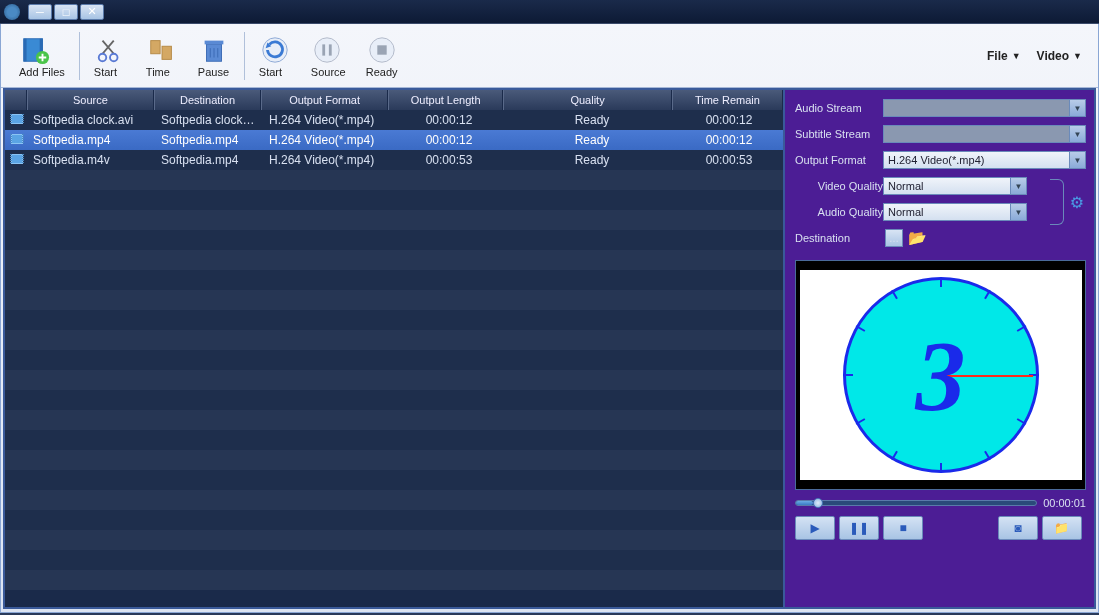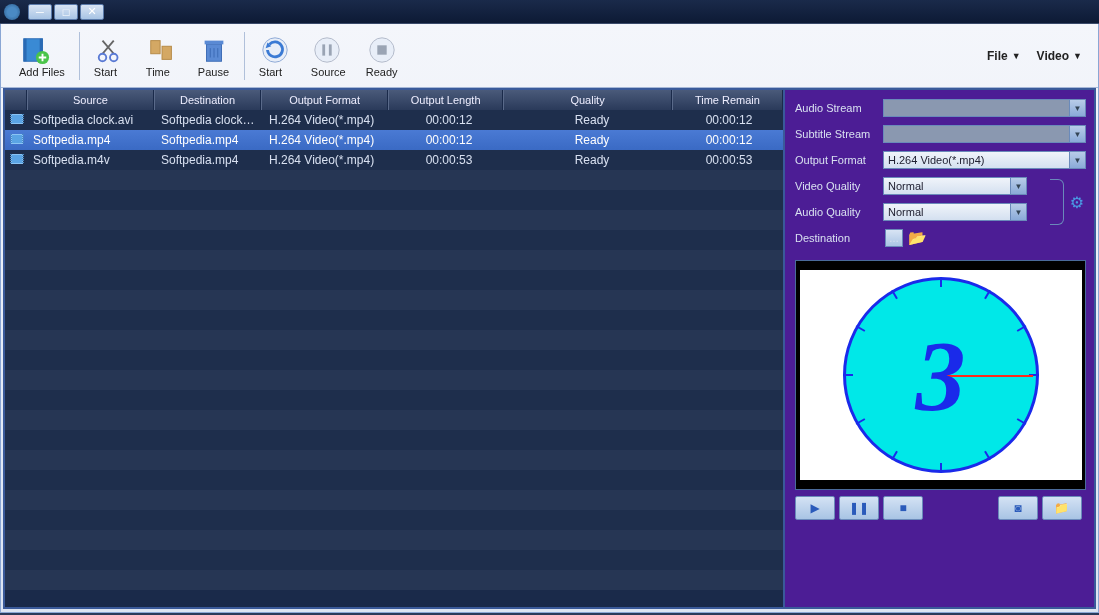--- a/index.html
+++ b/index.html
@@ -37,21 +37,21 @@
 .stripe { height: 20px; }
 .stripe.odd { background: #263654; }
 .stripe.even { background: #1e2e4c; }
 
 .right-pane { width: 314px; background: #4c1d95; border-left: 2px solid #3a5a9a; padding: 8px 8px 6px 10px; display: flex; flex-direction: column; color: #d8e0f0; font-size: 11px; }
 .form-row { display: flex; align-items: center; margin-bottom: 6px; height: 20px; }
 .form-label { width: 88px; }
 .combo { flex: 1; height: 18px; background: linear-gradient(#f0f4fa 0%, #d4e0f0 100%); border: 1px solid #6a8aba; color: #223; font-size: 11px; padding: 0 4px; display: flex; align-items: center; position: relative; }
 .combo.gray { background: #8a98b0; color: #4a5a7a; }
 .combo .dd { position: absolute; right: 0; top: 0; bottom: 0; width: 16px; background: linear-gradient(#b8cce8 0%, #8aaad8 100%); border-left: 1px solid #6a8aba; display: flex; align-items: center; justify-content: center; font-size: 8px; color: #345; }
-.quality-rows { display: flex; align-items: center; }
+.quality-rows { display: flex; align-items: center; text-align: right; }
 .quality-stack { flex: 1; }
 .quality-stack .form-row .combo { max-width: 144px; }
 .bracket { width: 14px; height: 46px; border: 1px solid #6a8aba; border-left: none; border-radius: 0 6px 6px 0; margin-right: 4px; }
 .gear { width: 18px; height: 18px; color: #4a9ae4; font-size: 16px; display: flex; align-items: center; justify-content: center; cursor: pointer; }
 .dest-input { flex: 1; height: 18px; background: #f0f4fa; border: 1px solid #6a8aba; color: #223; font-size: 11px; padding: 0 4px; display: flex; align-items: center; }
 .dest-btn { width: 18px; height: 18px; background: linear-gradient(#d8e4f4,#aac4e4); border: 1px solid #6a8aba; margin-left: 2px; display: flex; align-items: center; justify-content: center; font-size: 10px; cursor: pointer; }
 .folder-btn { width: 22px; height: 18px; margin-left: 4px; color: #4a8ae4; display: flex; align-items: center; justify-content: center; font-size: 15px; cursor: pointer; }
 
 .preview { margin-top: 6px; border: 1px solid #4a6a9a; background: #000; height: 230px; display: flex; align-items: center; justify-content: center; position: relative; }
 .preview-inner { width: 282px; height: 210px; background: #fff; display: flex; align-items: center; justify-content: center; }
@@ -295,20 +295,27 @@
                 <div class="tick" style="transform: translate(-50%, -98px) rotate(240deg);"></div>
                 <div class="tick" style="transform: translate(-50%, -98px) rotate(270deg);"></div>
                 <div class="tick" style="transform: translate(-50%, -98px) rotate(300deg);"></div>
                 <div class="tick" style="transform: translate(-50%, -98px) rotate(330deg);"></div>
               </div>
             <div class="hand"></div>
             <div class="num">3</div>
           </div>
         </div>
       </div>
+      <div class="seekbar">
+        <div class="seek-track">
+          <div class="seek-fill"></div>
+          <div class="seek-thumb"></div>
+        </div>
+        <div class="seek-time">00:00:01</div>
+      </div>
       <div class="controls">
         <div class="ctrl-btn">▶</div>
         <div class="ctrl-btn">❚❚</div>
         <div class="ctrl-btn">■</div>
         <div class="ctrl-spacer"></div>
         <div class="ctrl-btn">◙</div>
         <div class="ctrl-btn">📁</div>
       </div>
     </div>
   </div>

